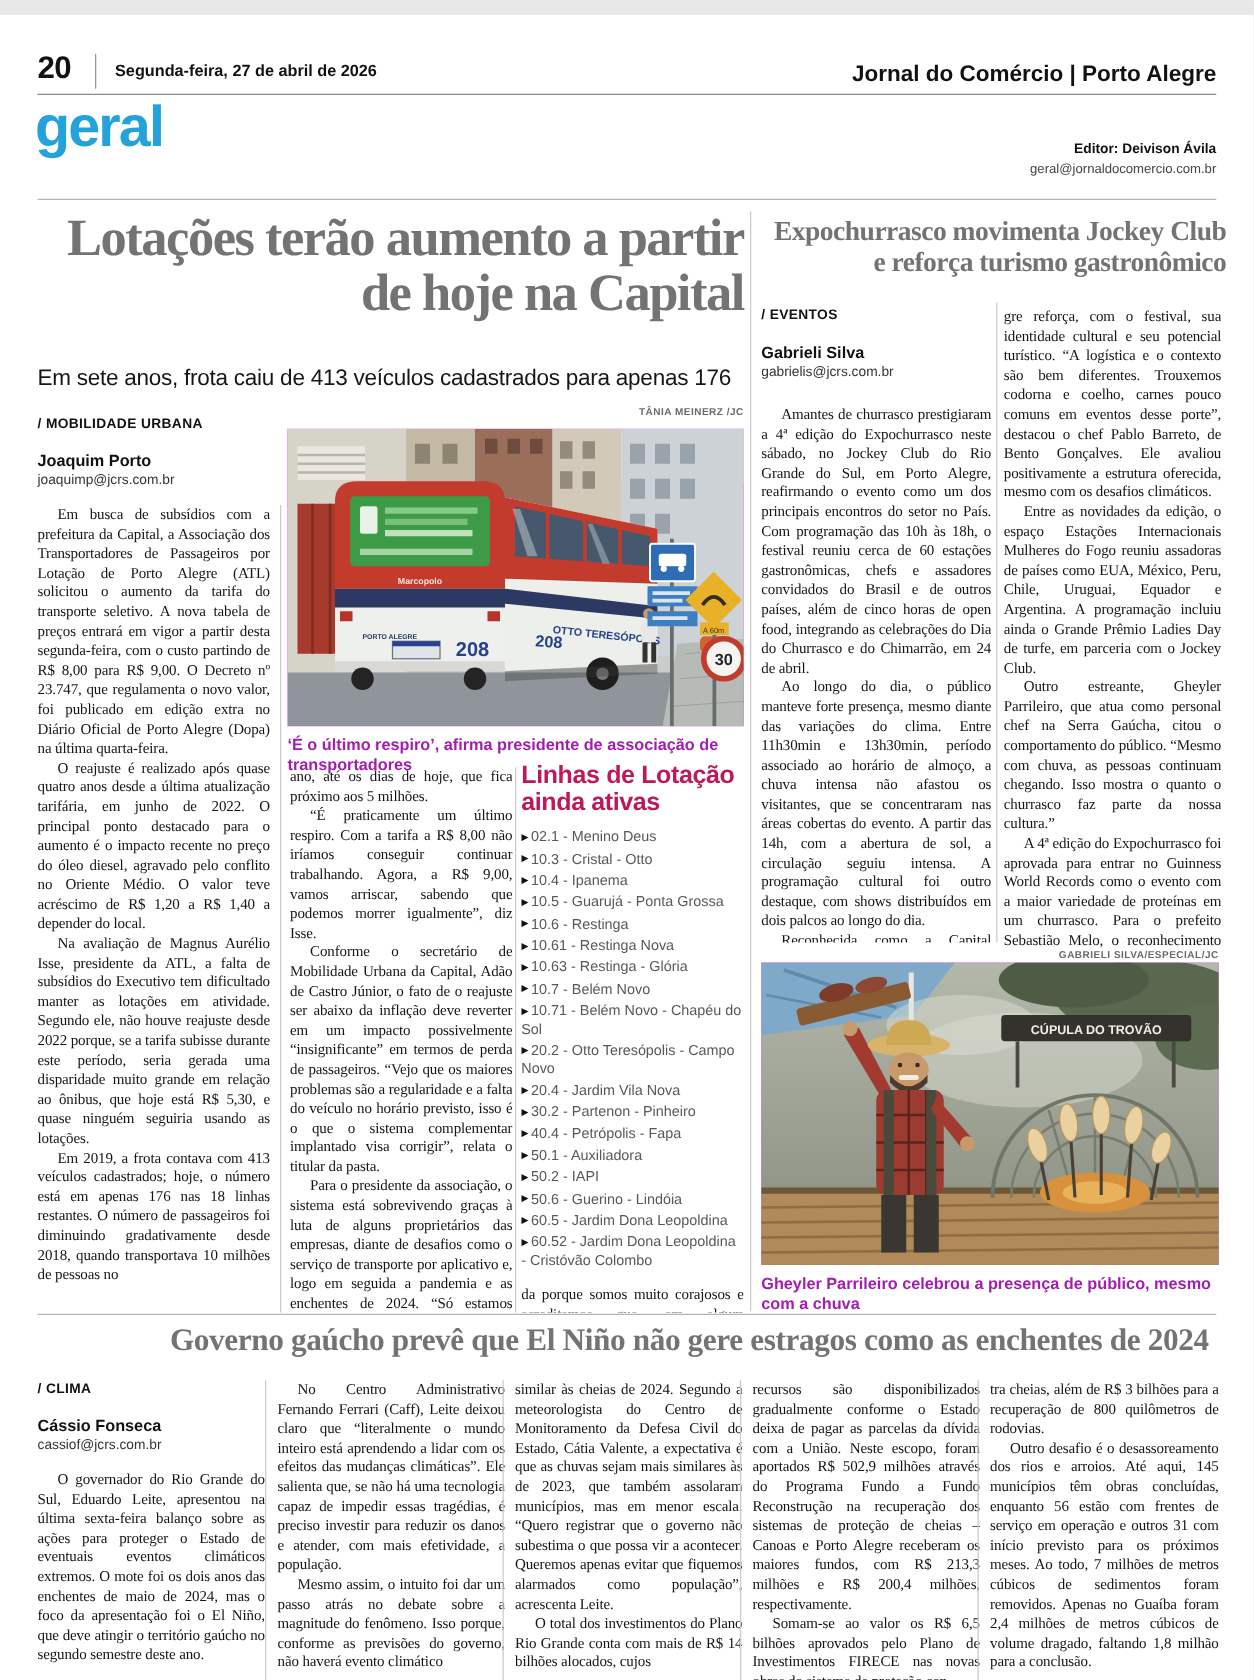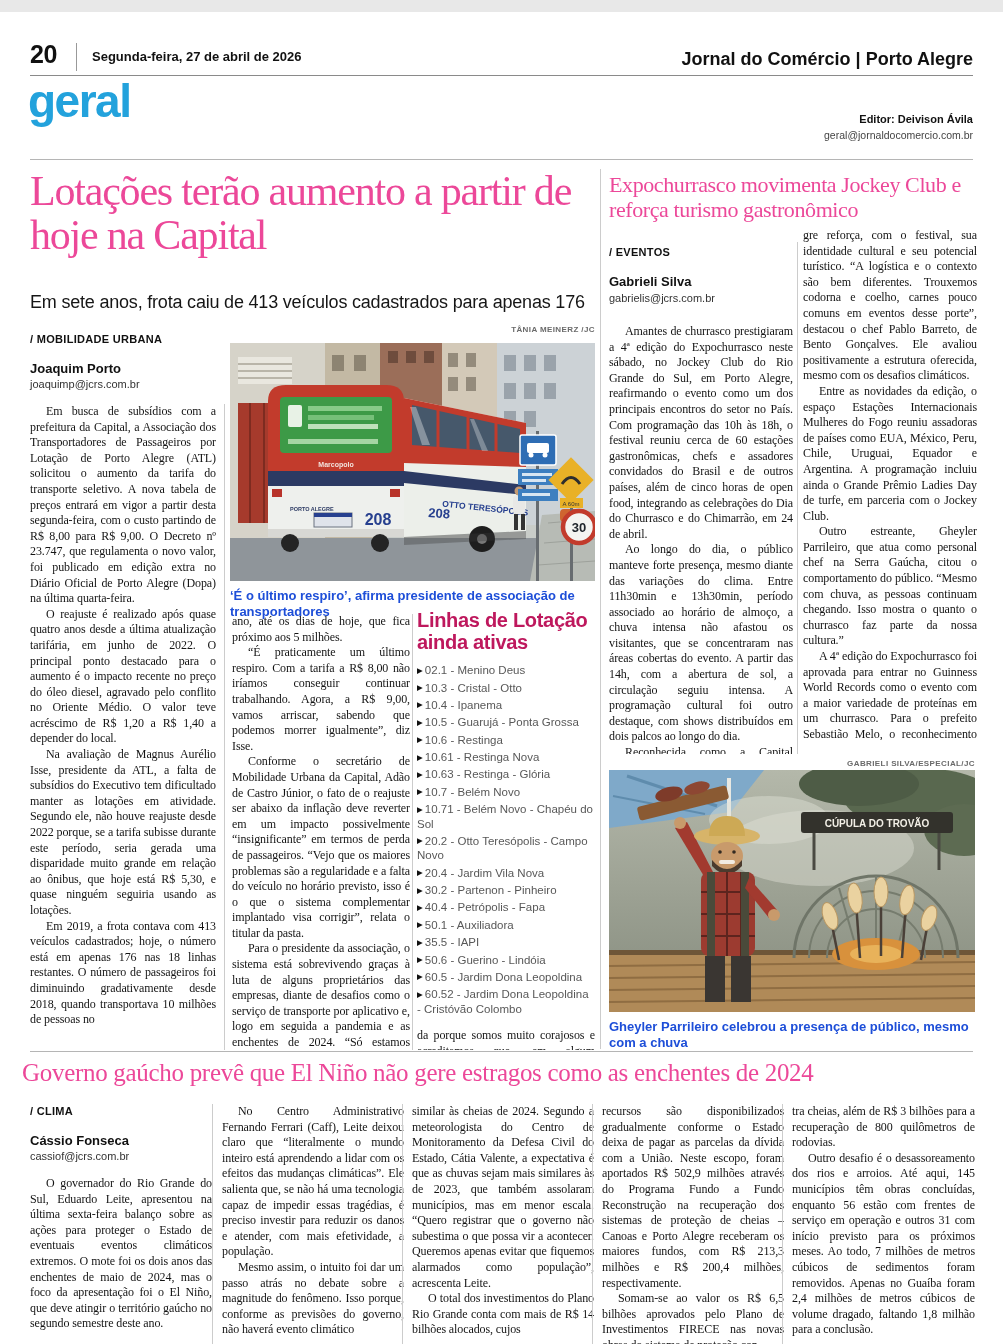--- a/index.html
+++ b/index.html
@@ -9,30 +9,30 @@
   
   .pagenum{font-size:25px;font-weight:700;letter-spacing:-0.5px;}
   .dateline{font-size:13px;font-weight:700;}
   .masthead{font-size:18px;font-weight:700;text-align:right;}
   .hrule{height:1px;background:#8a8a8a;}
   .hrule.light{background:#b5b5b5;}
   .section-title{font-size:46px;font-weight:800;letter-spacing:-1.5px;line-height:1;}
   .editor-name{font-size:11px;font-weight:700;text-align:right;}
   .editor-email{font-size:10.5px;color:#444;text-align:right;}
   
-  .hl{font-family:"Liberation Serif","DejaVu Serif",serif;font-weight:400;color:#ec4899;}
+  .hl{font-family:"Liberation Serif","DejaVu Serif",serif;font-weight:700;color:#737373;text-align:right;}
   .hl-xl{font-size:42px;line-height:1.05;letter-spacing:-1.2px;}
   .hl-md{font-size:22px;line-height:1.14;letter-spacing:-0.4px;}
   .hl-banner{font-size:25px;line-height:1.1;letter-spacing:-0.3px;white-space:nowrap;overflow:hidden;}
   .deck{font-size:18px;font-weight:500;letter-spacing:-0.2px;color:#161616;}
   .kicker{font-size:11px;font-weight:700;letter-spacing:0.3px;}
   .byline-name{font-size:13px;font-weight:700;}
   .byline-email{font-size:11px;color:#333;}
   .credit{font-size:8px;font-weight:700;color:#6a6a6a;letter-spacing:0.4px;text-align:right;}
-  .caption{font-size:13px;font-weight:700;color:#1d4ed8;line-height:1.2;}
+  .caption{font-size:13px;font-weight:700;color:#a21caf;line-height:1.2;}
   .body-col{font-family:"Liberation Serif","DejaVu Serif",serif;font-size:12px;line-height:1.3;
             text-align:justify;color:#141414;overflow:hidden;letter-spacing:-0.1px;}
   .body-col p{margin:0;text-indent:16px;}
   .body-col.cont p:first-child{text-indent:0;}
   .vrule{width:1px;background:#cccccc;}
   
   .sidebar-title{font-size:20px;font-weight:800;line-height:1.08;letter-spacing:-0.3px;margin:0 0 10px 0;}
   .sidebar-list p{margin:0 0 3px 0;font-size:11.5px;line-height:1.25;color:#585858;text-indent:0;}
   .sidebar-list p::before{content:"▶ ";font-size:7.5px;color:#111;vertical-align:1.5px;}
   .sidebar-cont{margin-top:12px;}
@@ -201,21 +201,21 @@
         <p>10.6 - Restinga</p>
         <p>10.61 - Restinga Nova</p>
         <p>10.63 - Restinga - Glória</p>
         <p>10.7 - Belém Novo</p>
         <p>10.71 - Belém Novo - Chapéu do Sol</p>
         <p>20.2 - Otto Teresópolis - Campo Novo</p>
         <p>20.4 - Jardim Vila Nova</p>
         <p>30.2 - Partenon - Pinheiro</p>
         <p>40.4 - Petrópolis - Fapa</p>
         <p>50.1 - Auxiliadora</p>
-        <p>35.5 - IAPI</p>
+        <p>50.2 - IAPI</p>
         <p>50.6 - Guerino - Lindóia</p>
         <p>60.5 - Jardim Dona Leopoldina</p>
         <p>60.52 - Jardim Dona Leopoldina - Cristóvão Colombo</p>
       </div>
     <div class="body-col cont sidebar-cont" style="width:178px;">
         <p>da porque somos muito corajosos e acreditamos que, em algum momento, a prefeitura vai nos dar apoio”, afirmou.</p>
       </div>
   </div>
 
   <div class="abs vrule" style="left:600px;top:157px;height:880px;"></div>
@@ -224,21 +224,21 @@
   <div class="abs kicker" style="left:609px;top:234px;">/ EVENTOS</div>
   <div class="abs byline-name" style="left:609px;top:262px;">Gabrieli Silva</div>
   <div class="abs byline-email" style="left:609px;top:280px;">gabrielis@jcrs.com.br</div>
 
   <div class="abs body-col" style="left:609px;top:312px;width:184px;height:430px;">
       <p>Amantes de churrasco prestigiaram a 4ª edição do Expochurrasco neste sábado, no Jockey Club do Rio Grande do Sul, em Porto Alegre, reafirmando o evento como um dos principais encontros do setor no País. Com programação das 10h às 18h, o festival reuniu cerca de 60 estações gastronômicas, chefs e assadores convidados do Brasil e de outros países, além de cinco horas de open food, integrando as celebrações do Dia do Churrasco e do Chimarrão, em 24 de abril.</p>
       <p>Ao longo do dia, o público manteve forte presença, mesmo diante das variações do clima. Entre 11h30min e 13h30min, período associado ao horário de almoço, a chuva intensa não afastou os visitantes, que se concentraram nas áreas cobertas do evento. A partir das 14h, com a abertura de sol, a circulação seguiu intensa. A programação cultural foi outro destaque, com shows distribuídos em dois palcos ao longo do dia.</p>
       <p>Reconhecida como a Capital Mundial do Churrasco, Porto Ale-</p>
     </div>
   <div class="abs vrule" style="left:797px;top:230px;height:512px;"></div>
-  <div class="abs body-col cont" style="left:803px;top:216px;width:174px;height:512px;">
+  <div class="abs body-col cont" style="left:803px;top:234px;width:174px;height:512px;">
       <p>gre reforça, com o festival, sua identidade cultural e seu potencial turístico. “A logística e o contexto são bem diferentes. Trouxemos codorna e coelho, carnes pouco comuns em eventos desse porte”, destacou o chef Pablo Barreto, de Bento Gonçalves. Ele avaliou positivamente a estrutura oferecida, mesmo com os desafios climáticos.</p>
       <p>Entre as novidades da edição, o espaço Estações Internacionais Mulheres do Fogo reuniu assadoras de países como EUA, México, Peru, Chile, Uruguai, Equador e Argentina. A programação incluiu ainda o Grande Prêmio Ladies Day de turfe, em parceria com o Jockey Club.</p>
       <p>Outro estreante, Gheyler Parrileiro, que atua como personal chef na Serra Gaúcha, citou o comportamento do público. “Mesmo com chuva, as pessoas continuam chegando. Isso mostra o quanto o churrasco faz parte da nossa cultura.”</p>
       <p>A 4ª edição do Expochurrasco foi aprovada para entrar no Guinness World Records como o evento com a maior variedade de proteínas em um churrasco. Para o prefeito Sebastião Melo, o reconhecimento reforça a vocação de Porto Alegre para unir tradição, cultura, empreendedorismo e eventos.</p>
     </div>
 
   <div class="abs credit" style="left:609px;top:747px;width:366px;">GABRIELI SILVA/ESPECIAL/JC</div>
 
   <div class="abs photo" style="left:609px;top:758px;width:366px;height:242px;">
     <svg width="366" height="242" viewBox="0 0 366 242">

